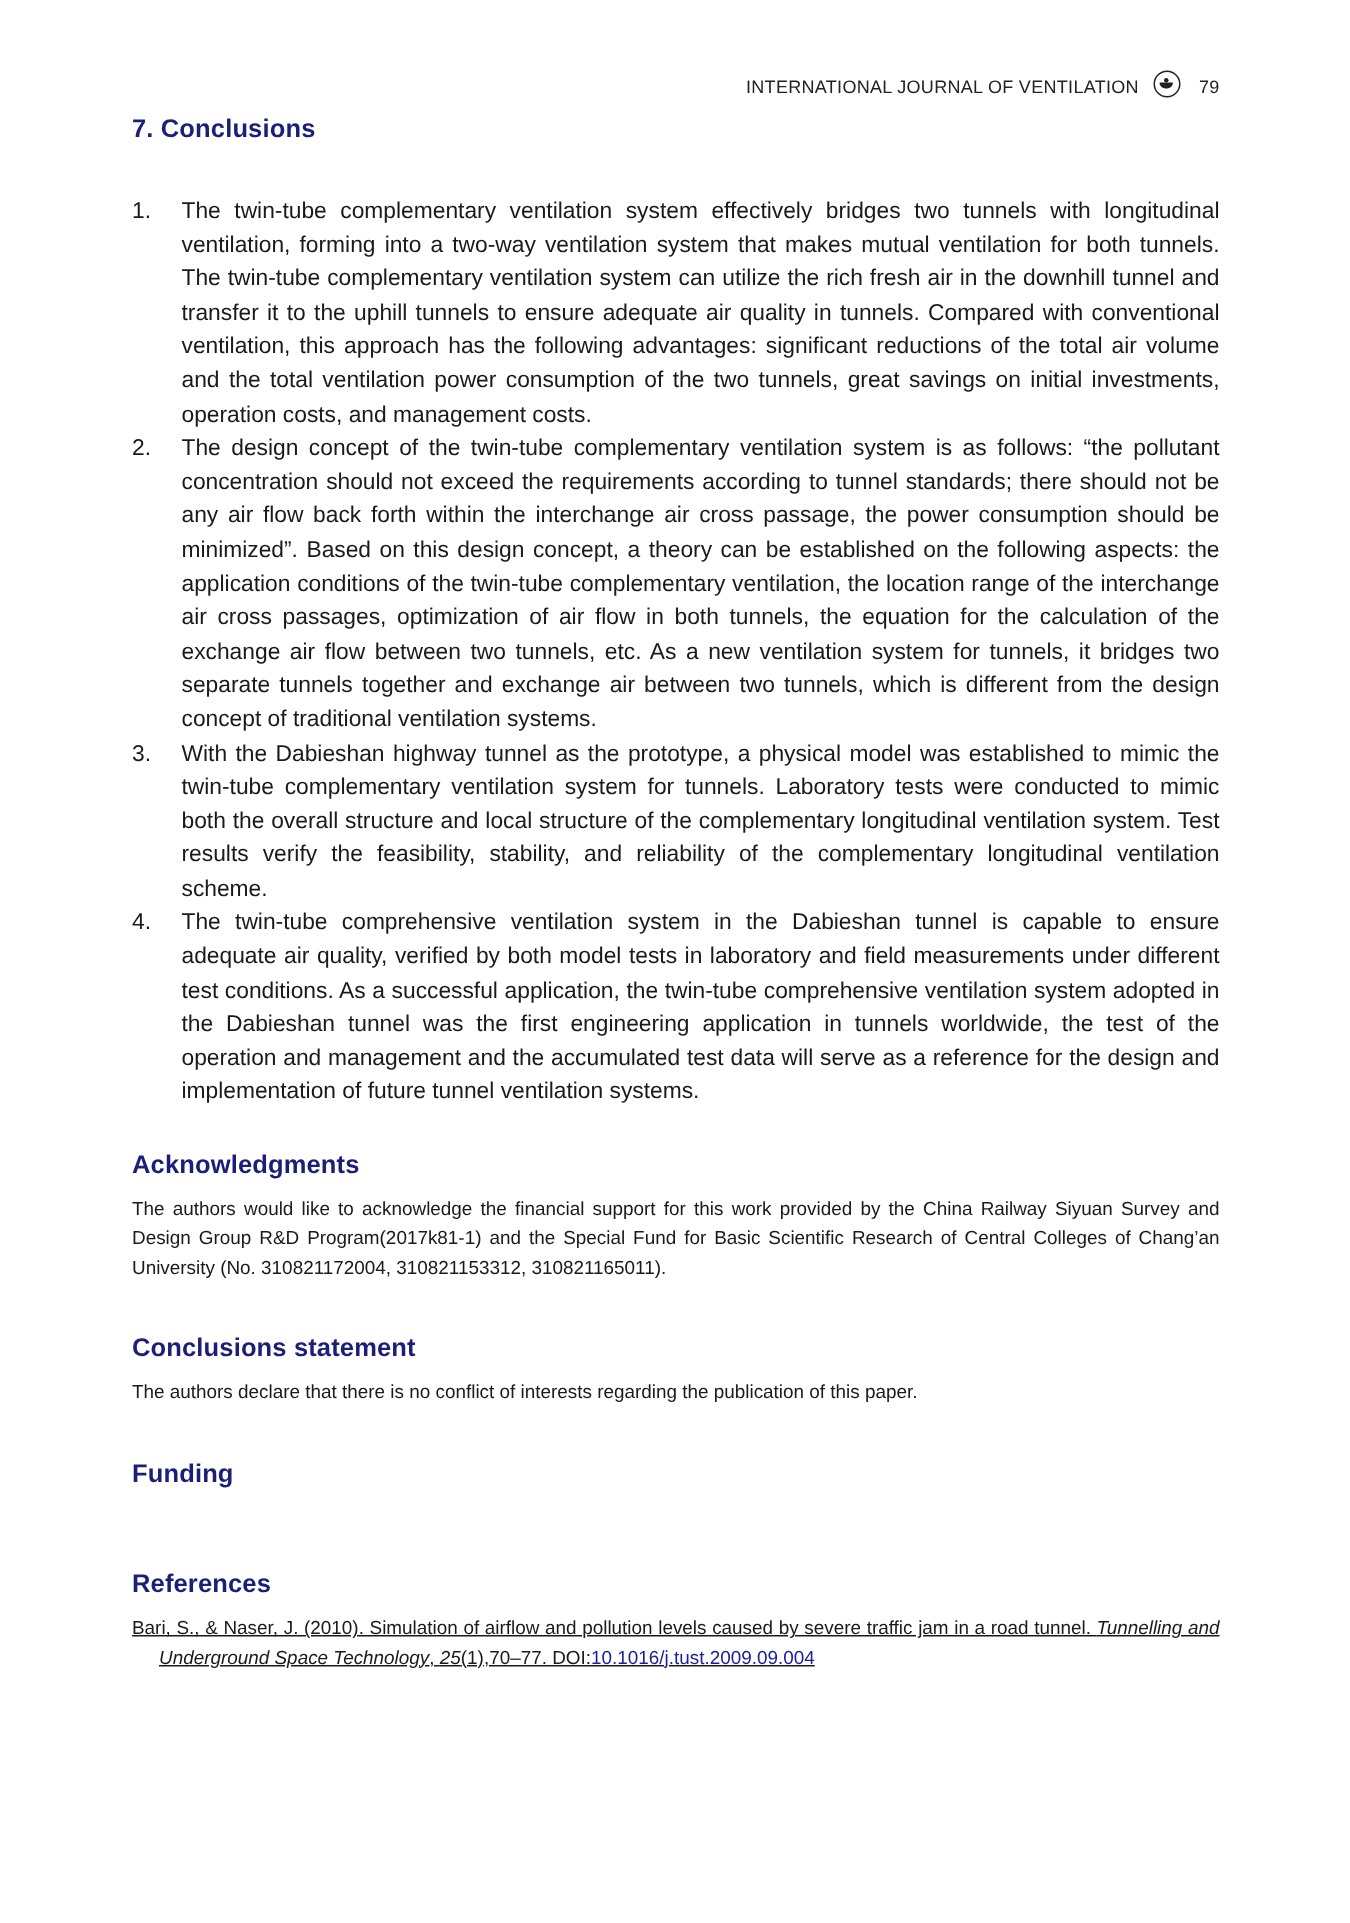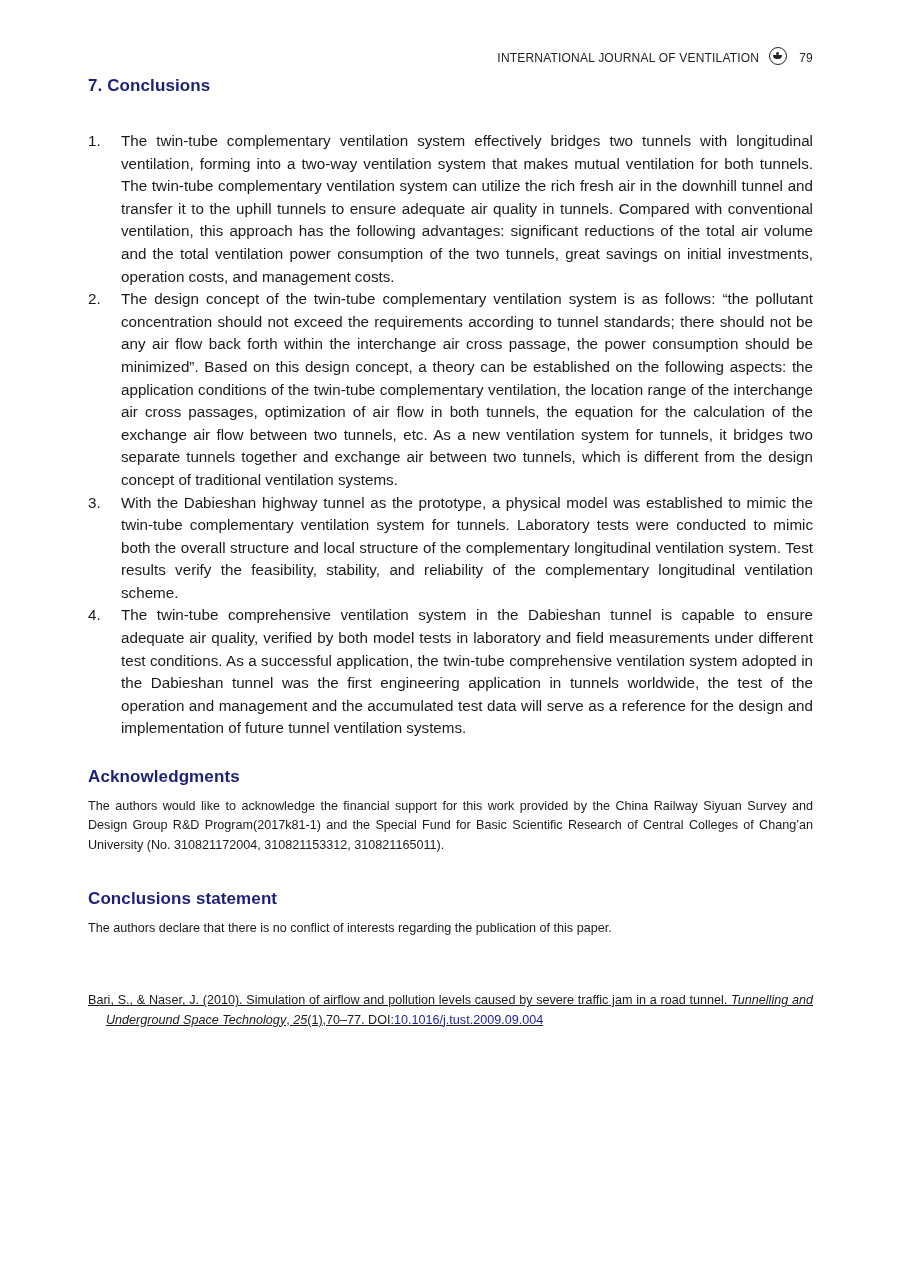--- a/index.html
+++ b/index.html
@@ -91,18 +91,20 @@
     <h2>Acknowledgments</h2>
     <p>The authors would like to acknowledge the financial support for this work provided by the China Railway Siyuan Survey and Design Group R&amp;D Program(2017k81-1) and the Special Fund for Basic Scientific Research of Central Colleges of Chang’an University (No. 310821172004, 310821153312, 310821165011).</p>
   </div>
 
   <div class="section disc">
     <h2>Conclusions statement</h2>
     <p>The authors declare that there is no conflict of interests regarding the publication of this paper.</p>
   </div>
 
   <div class="section fund">
+    <h2>Funding</h2>
   </div>
 
   <div class="section refs">
+    <h2>References</h2>
     <div class="ref-item"><span>Bari, S., &amp; Naser, J. (2010). Simulation of airflow and pollution levels caused by severe traffic jam in a road tunnel. </span><em>Tunnelling and Underground Space Technology</em><span>, </span><em>25</em><span>(1),70–77. DOI:</span><a class="doi-link">10.1016/j.tust.2009.09.004</a></div>
   </div>
 </div>
 
 </body></html>

